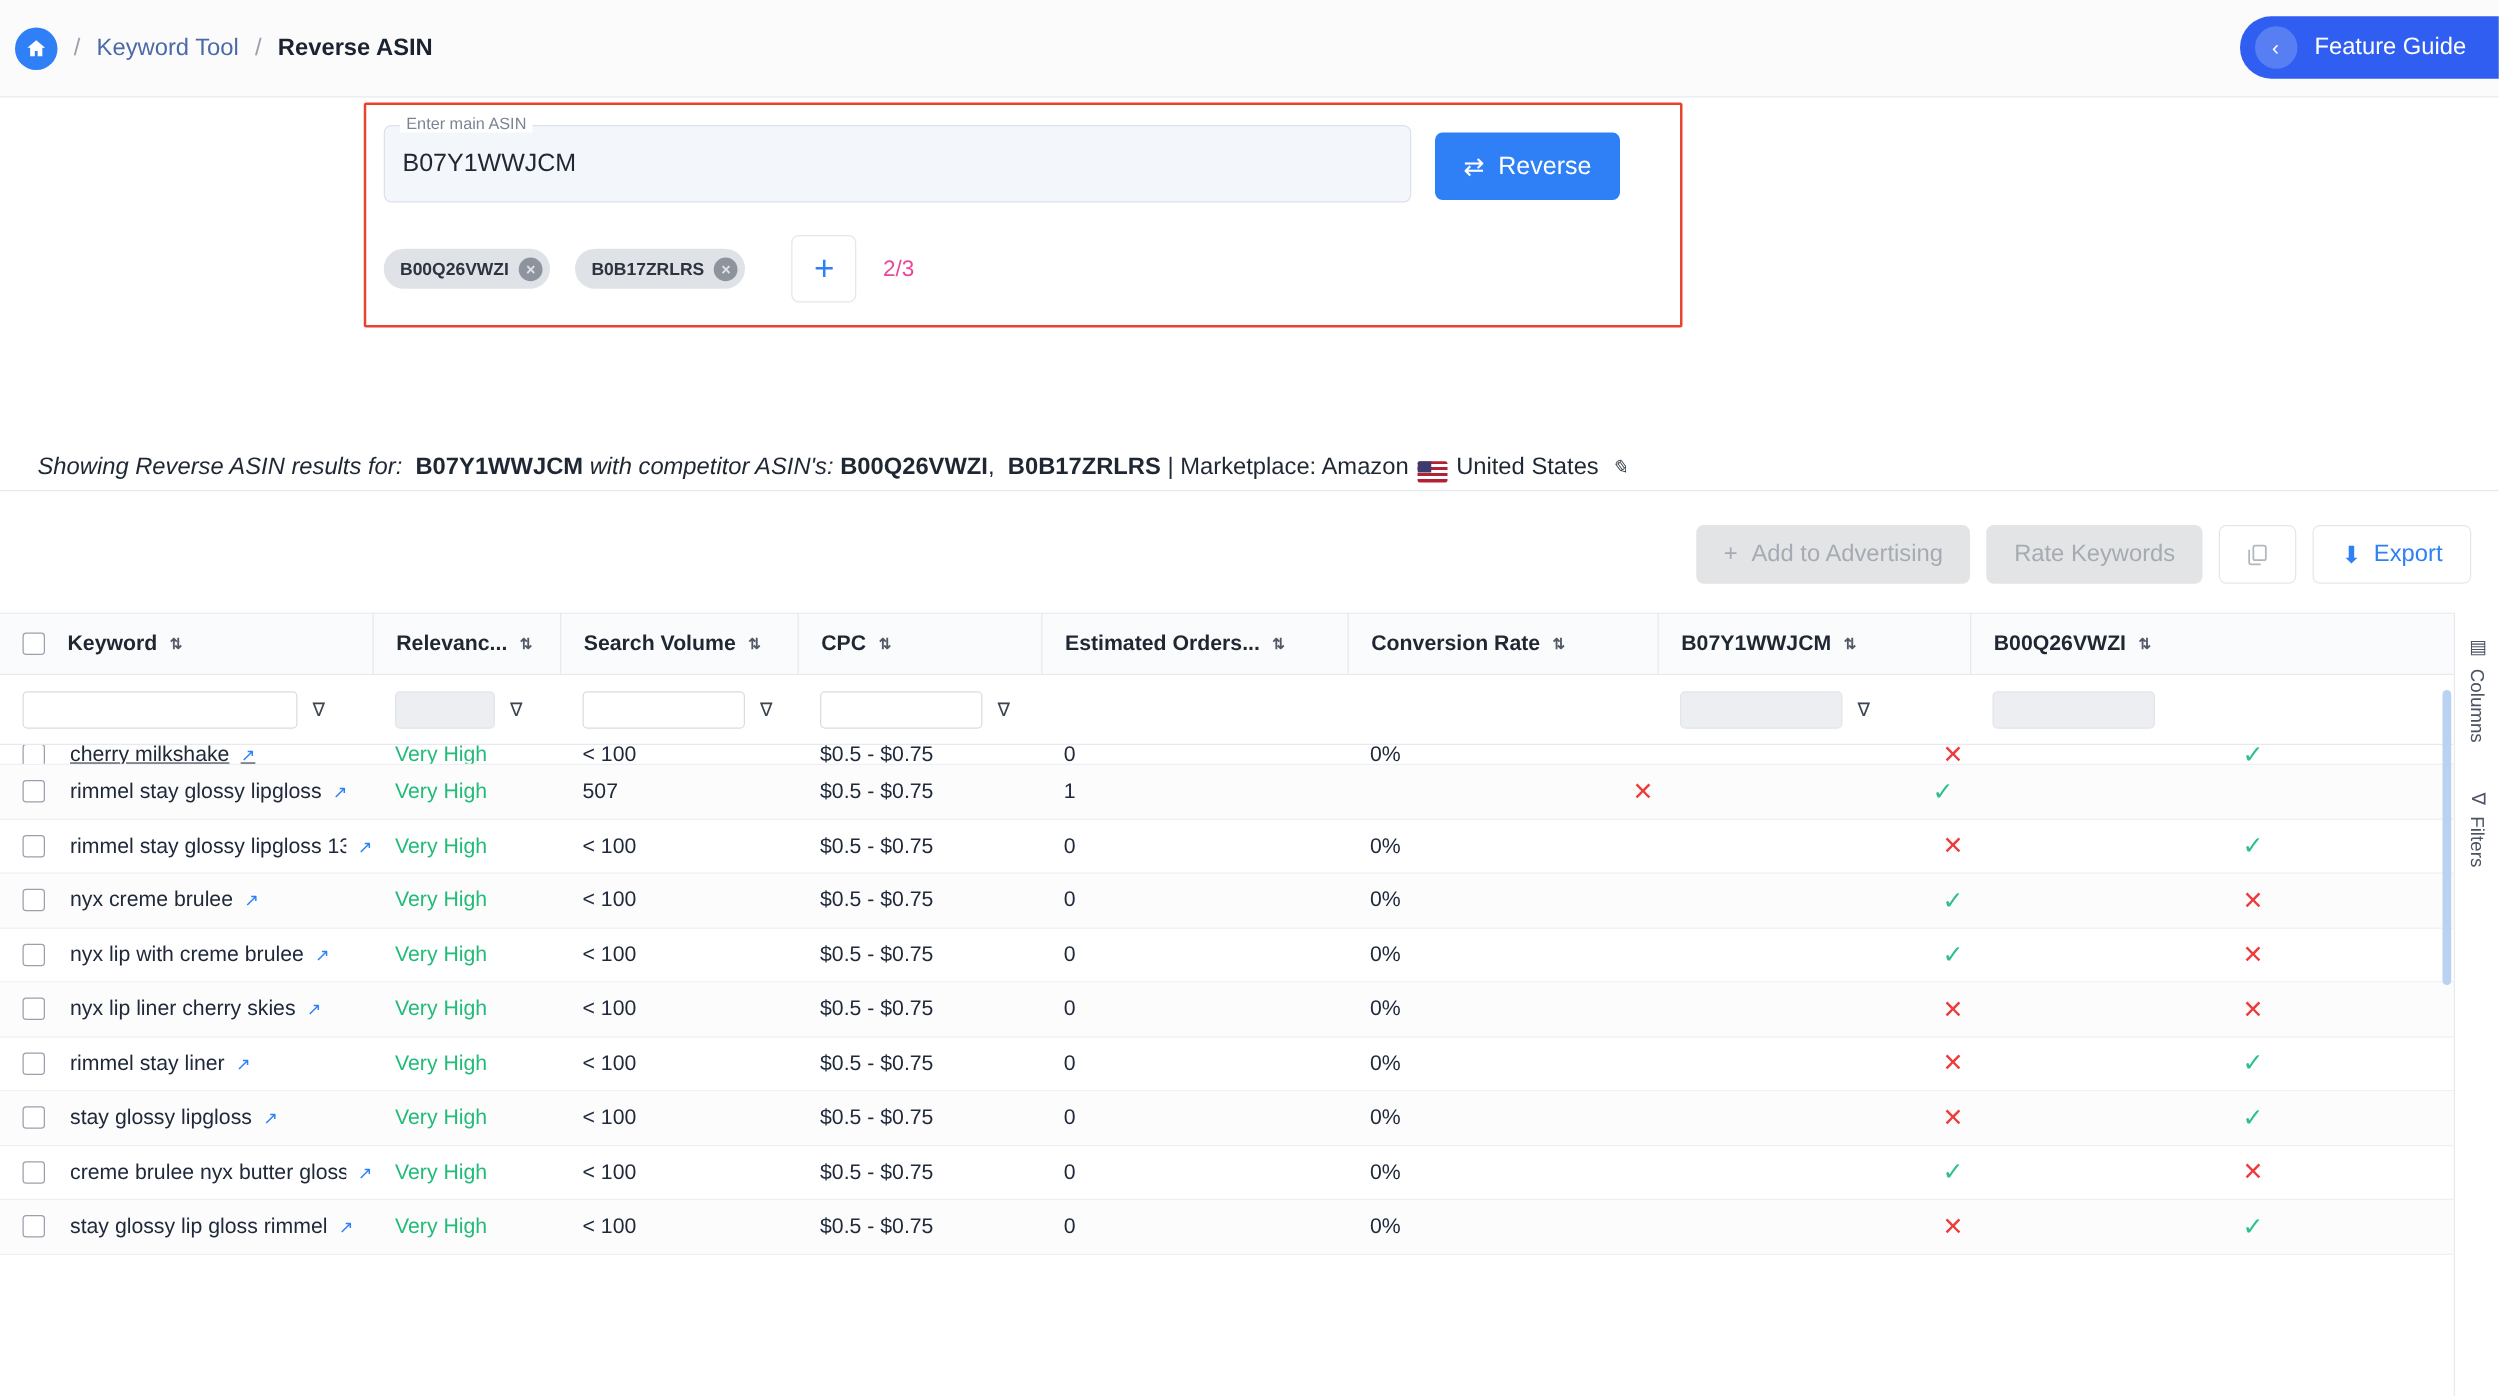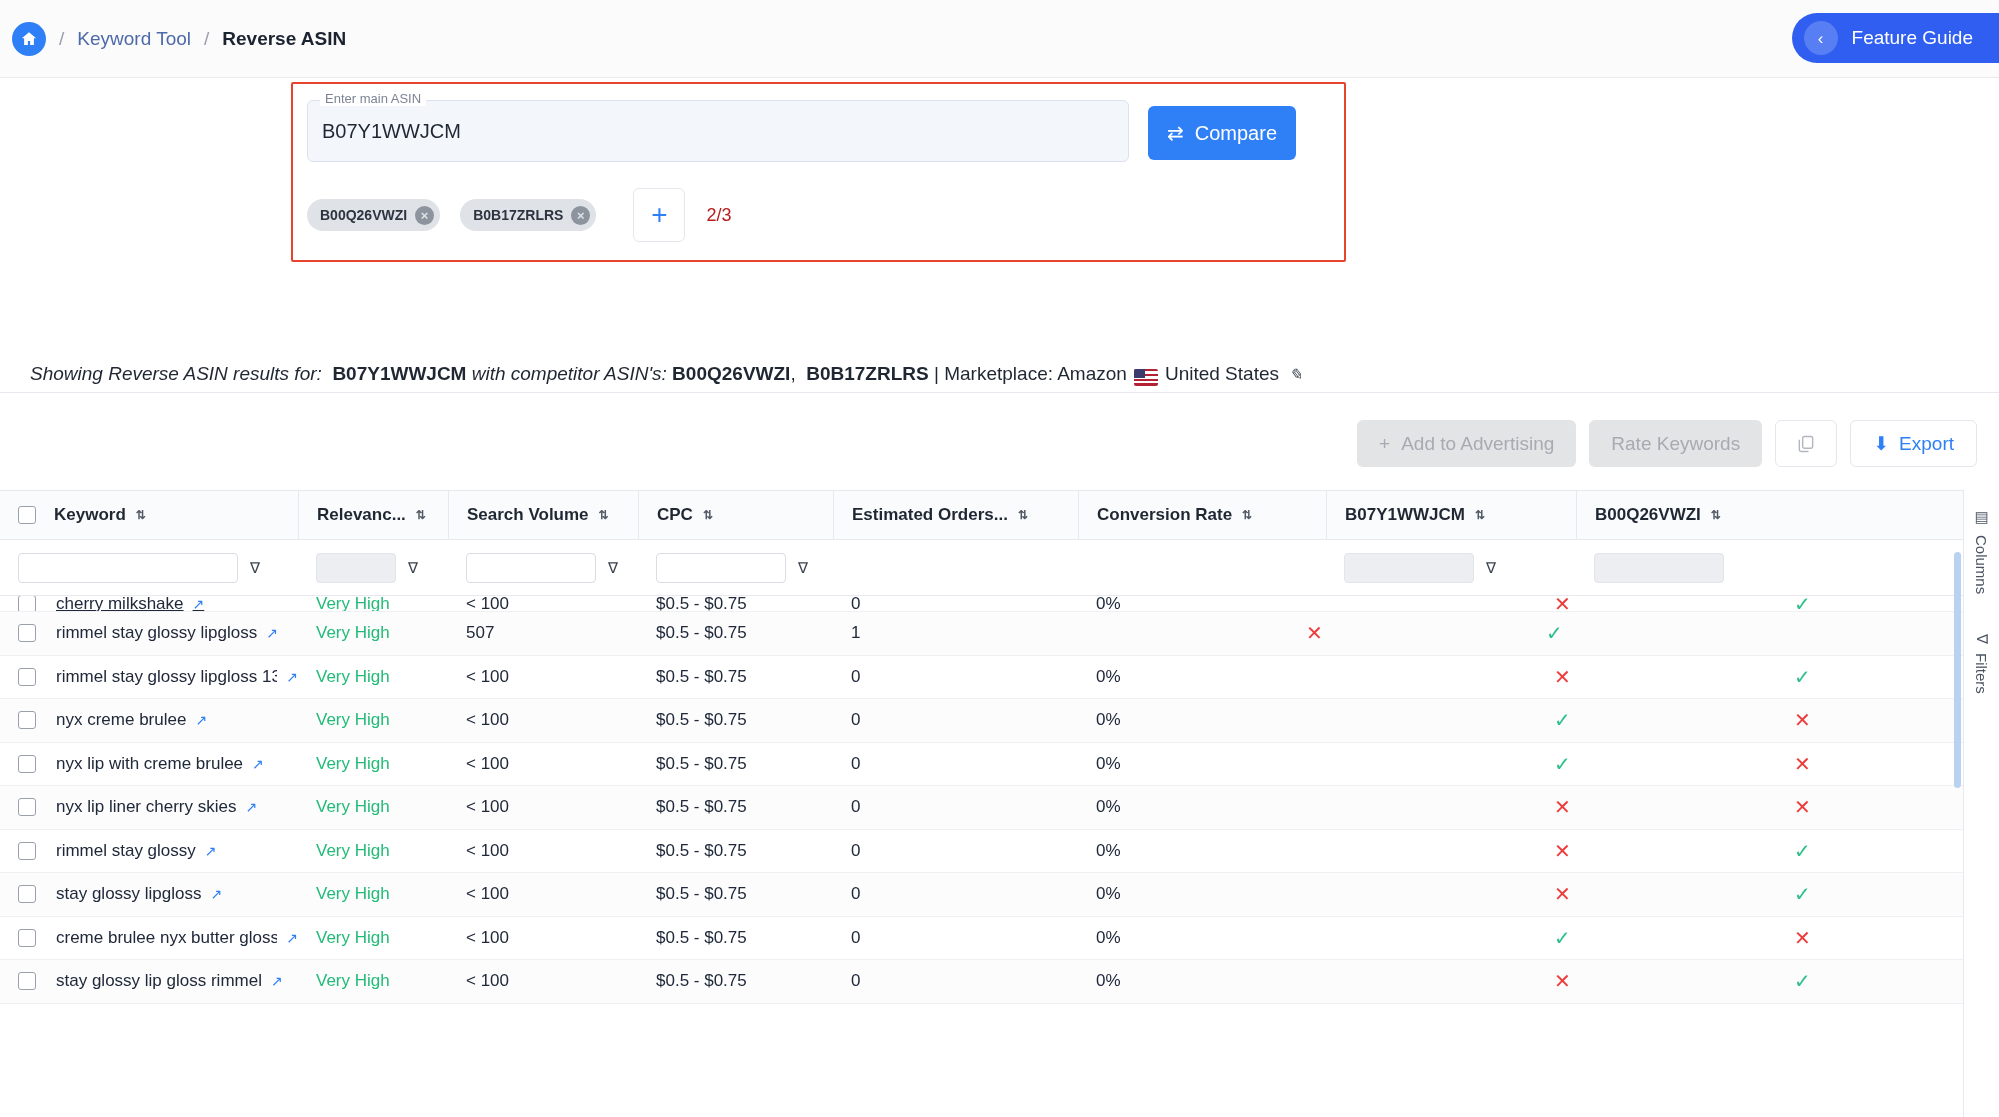--- a/index.html
+++ b/index.html
@@ -109,21 +109,21 @@
     margin-left: 10px;
   }
   .competitor-input::placeholder { color: #8b929f; }
   .plus-btn {
     width: 52px; height: 54px; margin-left: 17px;
     background: #ffffff; border: 1px solid #e4e7ec; border-radius: 6px;
     color: #2f80f7; font-size: 28px; line-height: 1;
     display: flex; align-items: center; justify-content: center;
     cursor: pointer; font-family: inherit;
   }
-  .counter { margin-left: 21px; font-size: 18px; color: #b91c1c; }
+  .counter { margin-left: 21px; font-size: 18px; color: #ec4899; }
 
   
   .info-line {
     position: absolute; left: 30px; top: 363px;
     font-size: 19px; color: #1f2733; font-style: italic;
     display: flex; align-items: center; white-space: nowrap;
   }
   .info-line b { font-style: normal; font-weight: bold; }
   .info-line .nm { font-style: normal; }
   .flag {
@@ -274,21 +274,21 @@
 
 <div class="search-panel">
 
   <div class="asin-field">
     <span class="asin-label">Enter main ASIN</span>
     <span class="asin-value">B07Y1WWJCM</span>
   </div>
 
   <button class="compare-btn">
     <span>⇄</span>
-    <span>Compare</span>
+    <span>Reverse</span>
   </button>
 
   <div class="chips-row">
     <div class="chip">
       <span>B00Q26VWZI</span>
       <span class="chip-x">×</span>
     </div>
     <div class="chip">
       <span>B0B17ZRLRS</span>
       <span class="chip-x">×</span>
@@ -517,21 +517,21 @@
         <div class="cell" style="width: 250px; padding-left: 228px;">
           <span class="mark-x">✕</span>
         </div>
         <div class="cell" style="width: 387px; padding-left: 218px;">
           <span class="mark-x">✕</span>
         </div>
       </div>
       <div class="row">
         <div class="cell" style="width: 298px;">
           <span class="cb"></span>
-          <span class="kw-text">rimmel stay glossy</span>
+          <span class="kw-text">rimmel stay liner</span>
           <span class="ext-ic">↗</span>
         </div>
         <div class="cell" style="width: 150px;">
           <span class="relv">Very High</span>
         </div>
         <div class="cell" style="width: 190px;">&lt; 100</div>
         <div class="cell" style="width: 195px;">$0.5 - $0.75</div>
         <div class="cell" style="width: 245px;">0</div>
         <div class="cell" style="width: 248px;">0%</div>
         <div class="cell" style="width: 250px; padding-left: 228px;">

